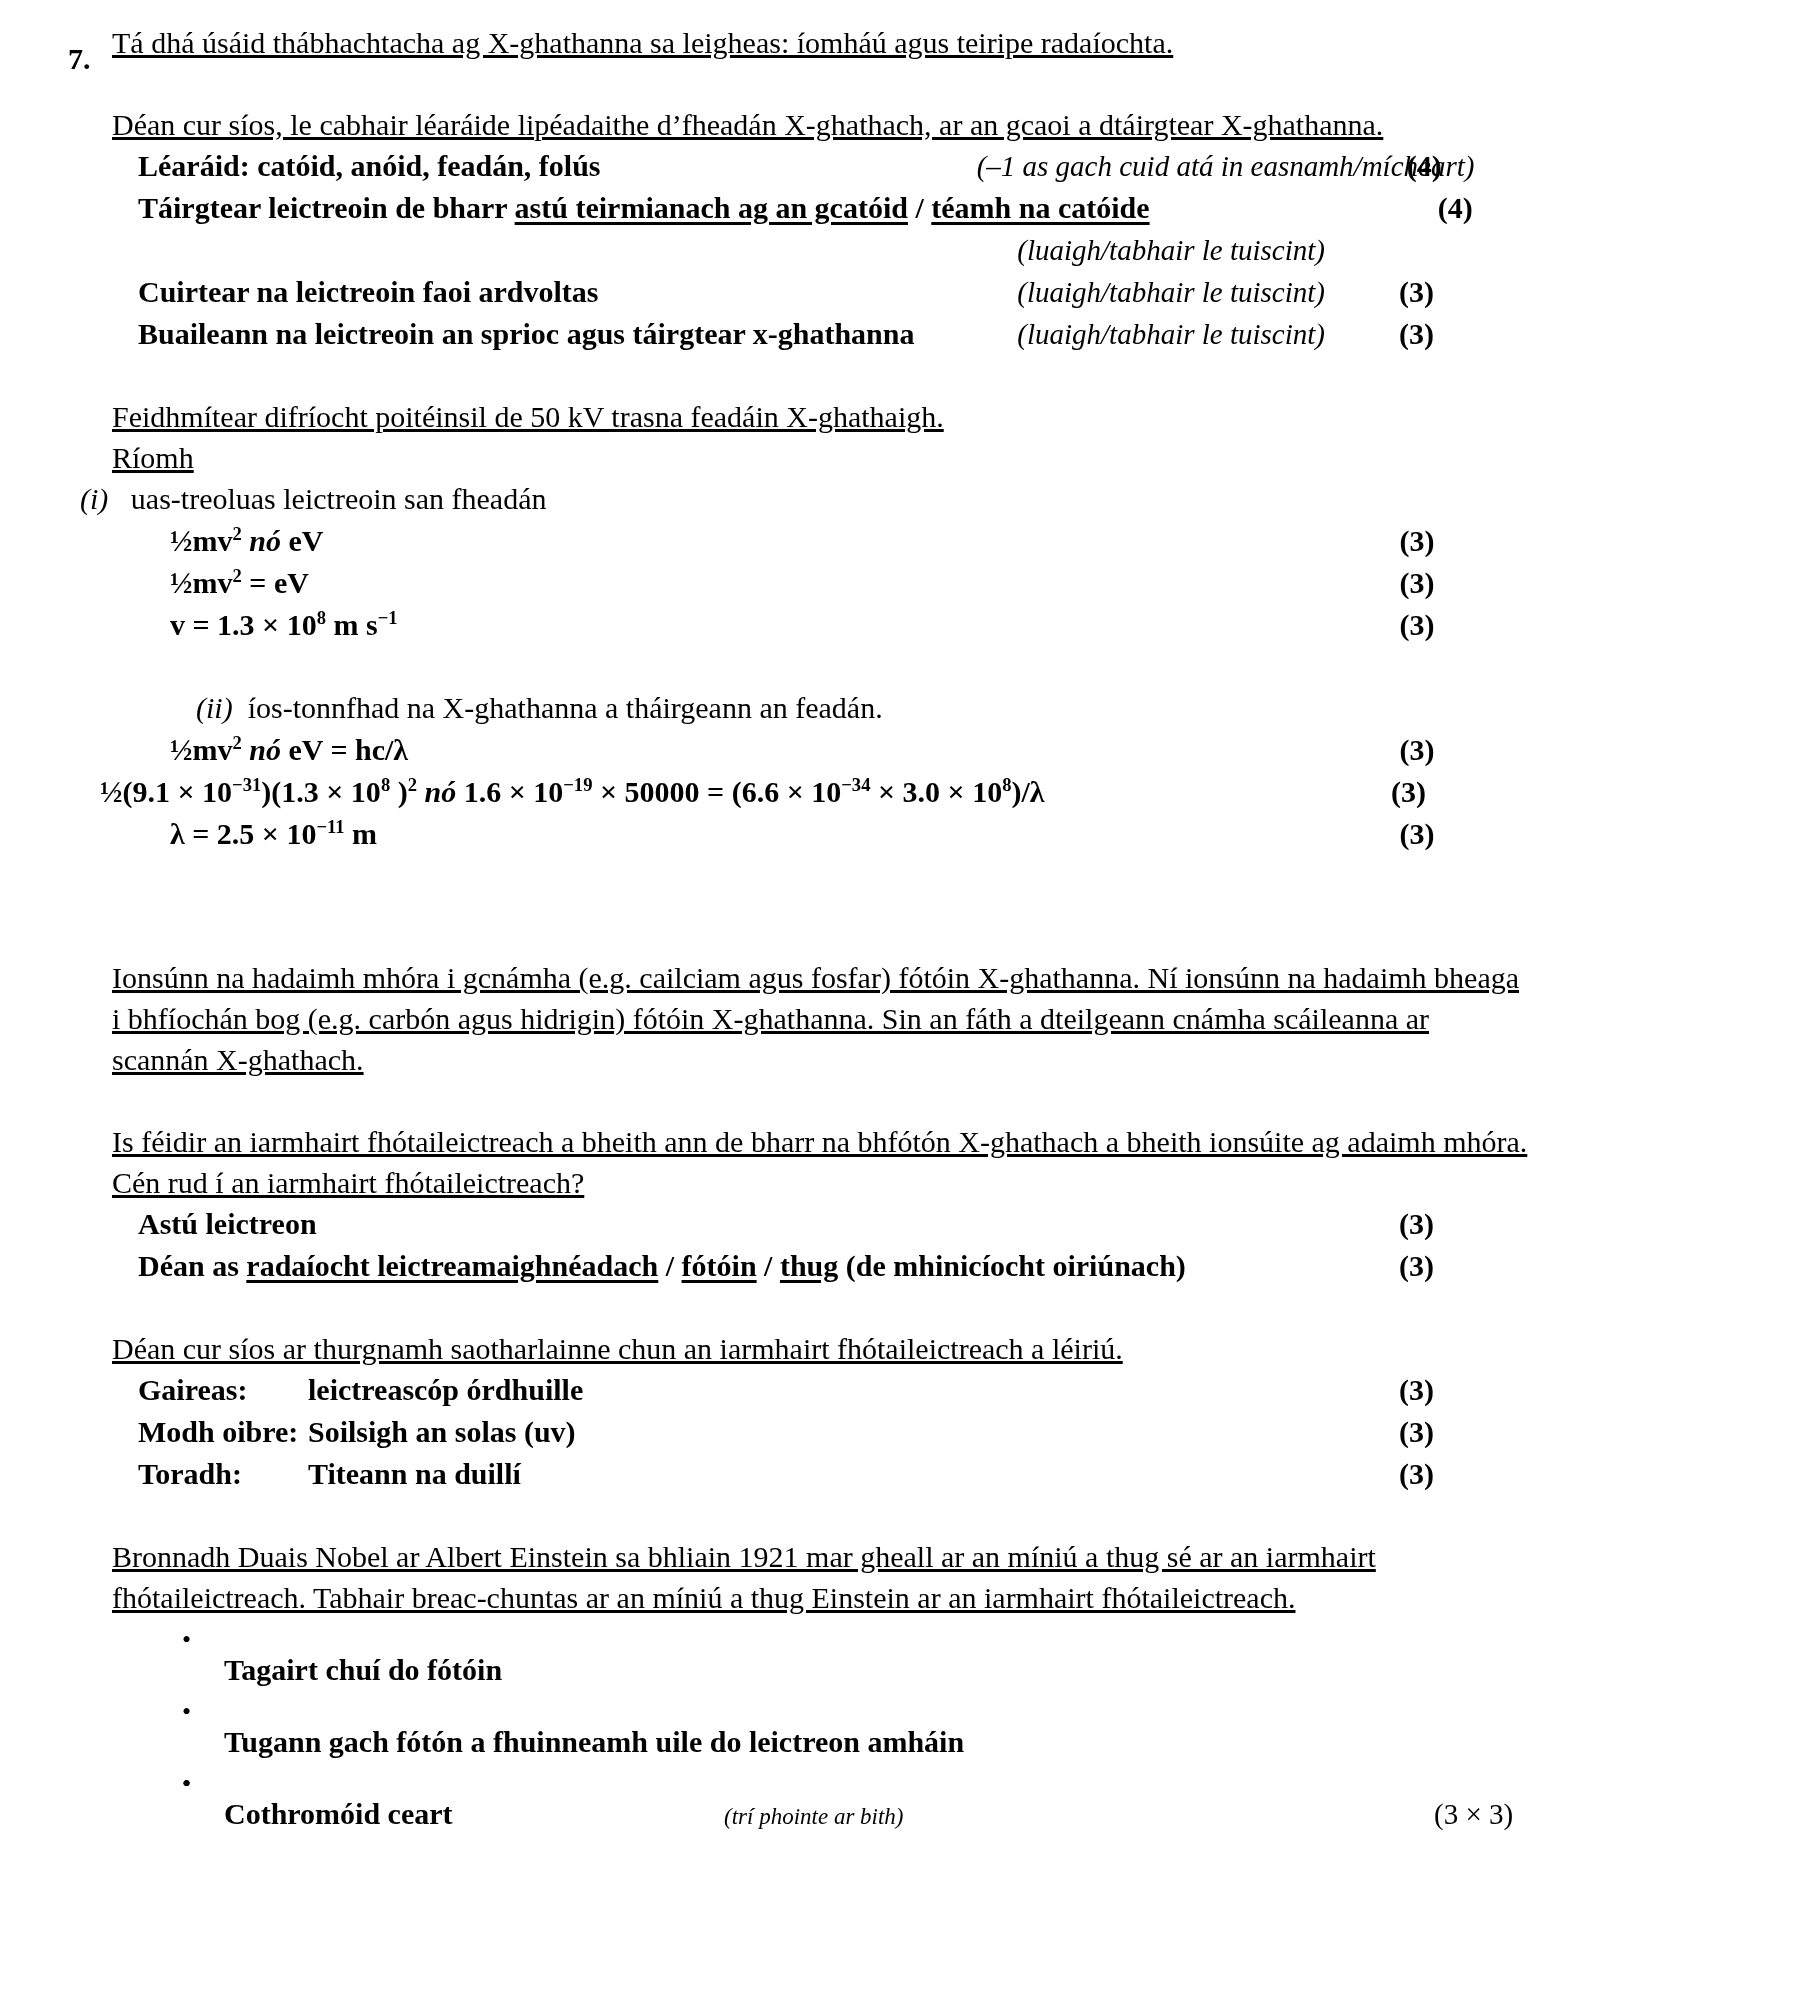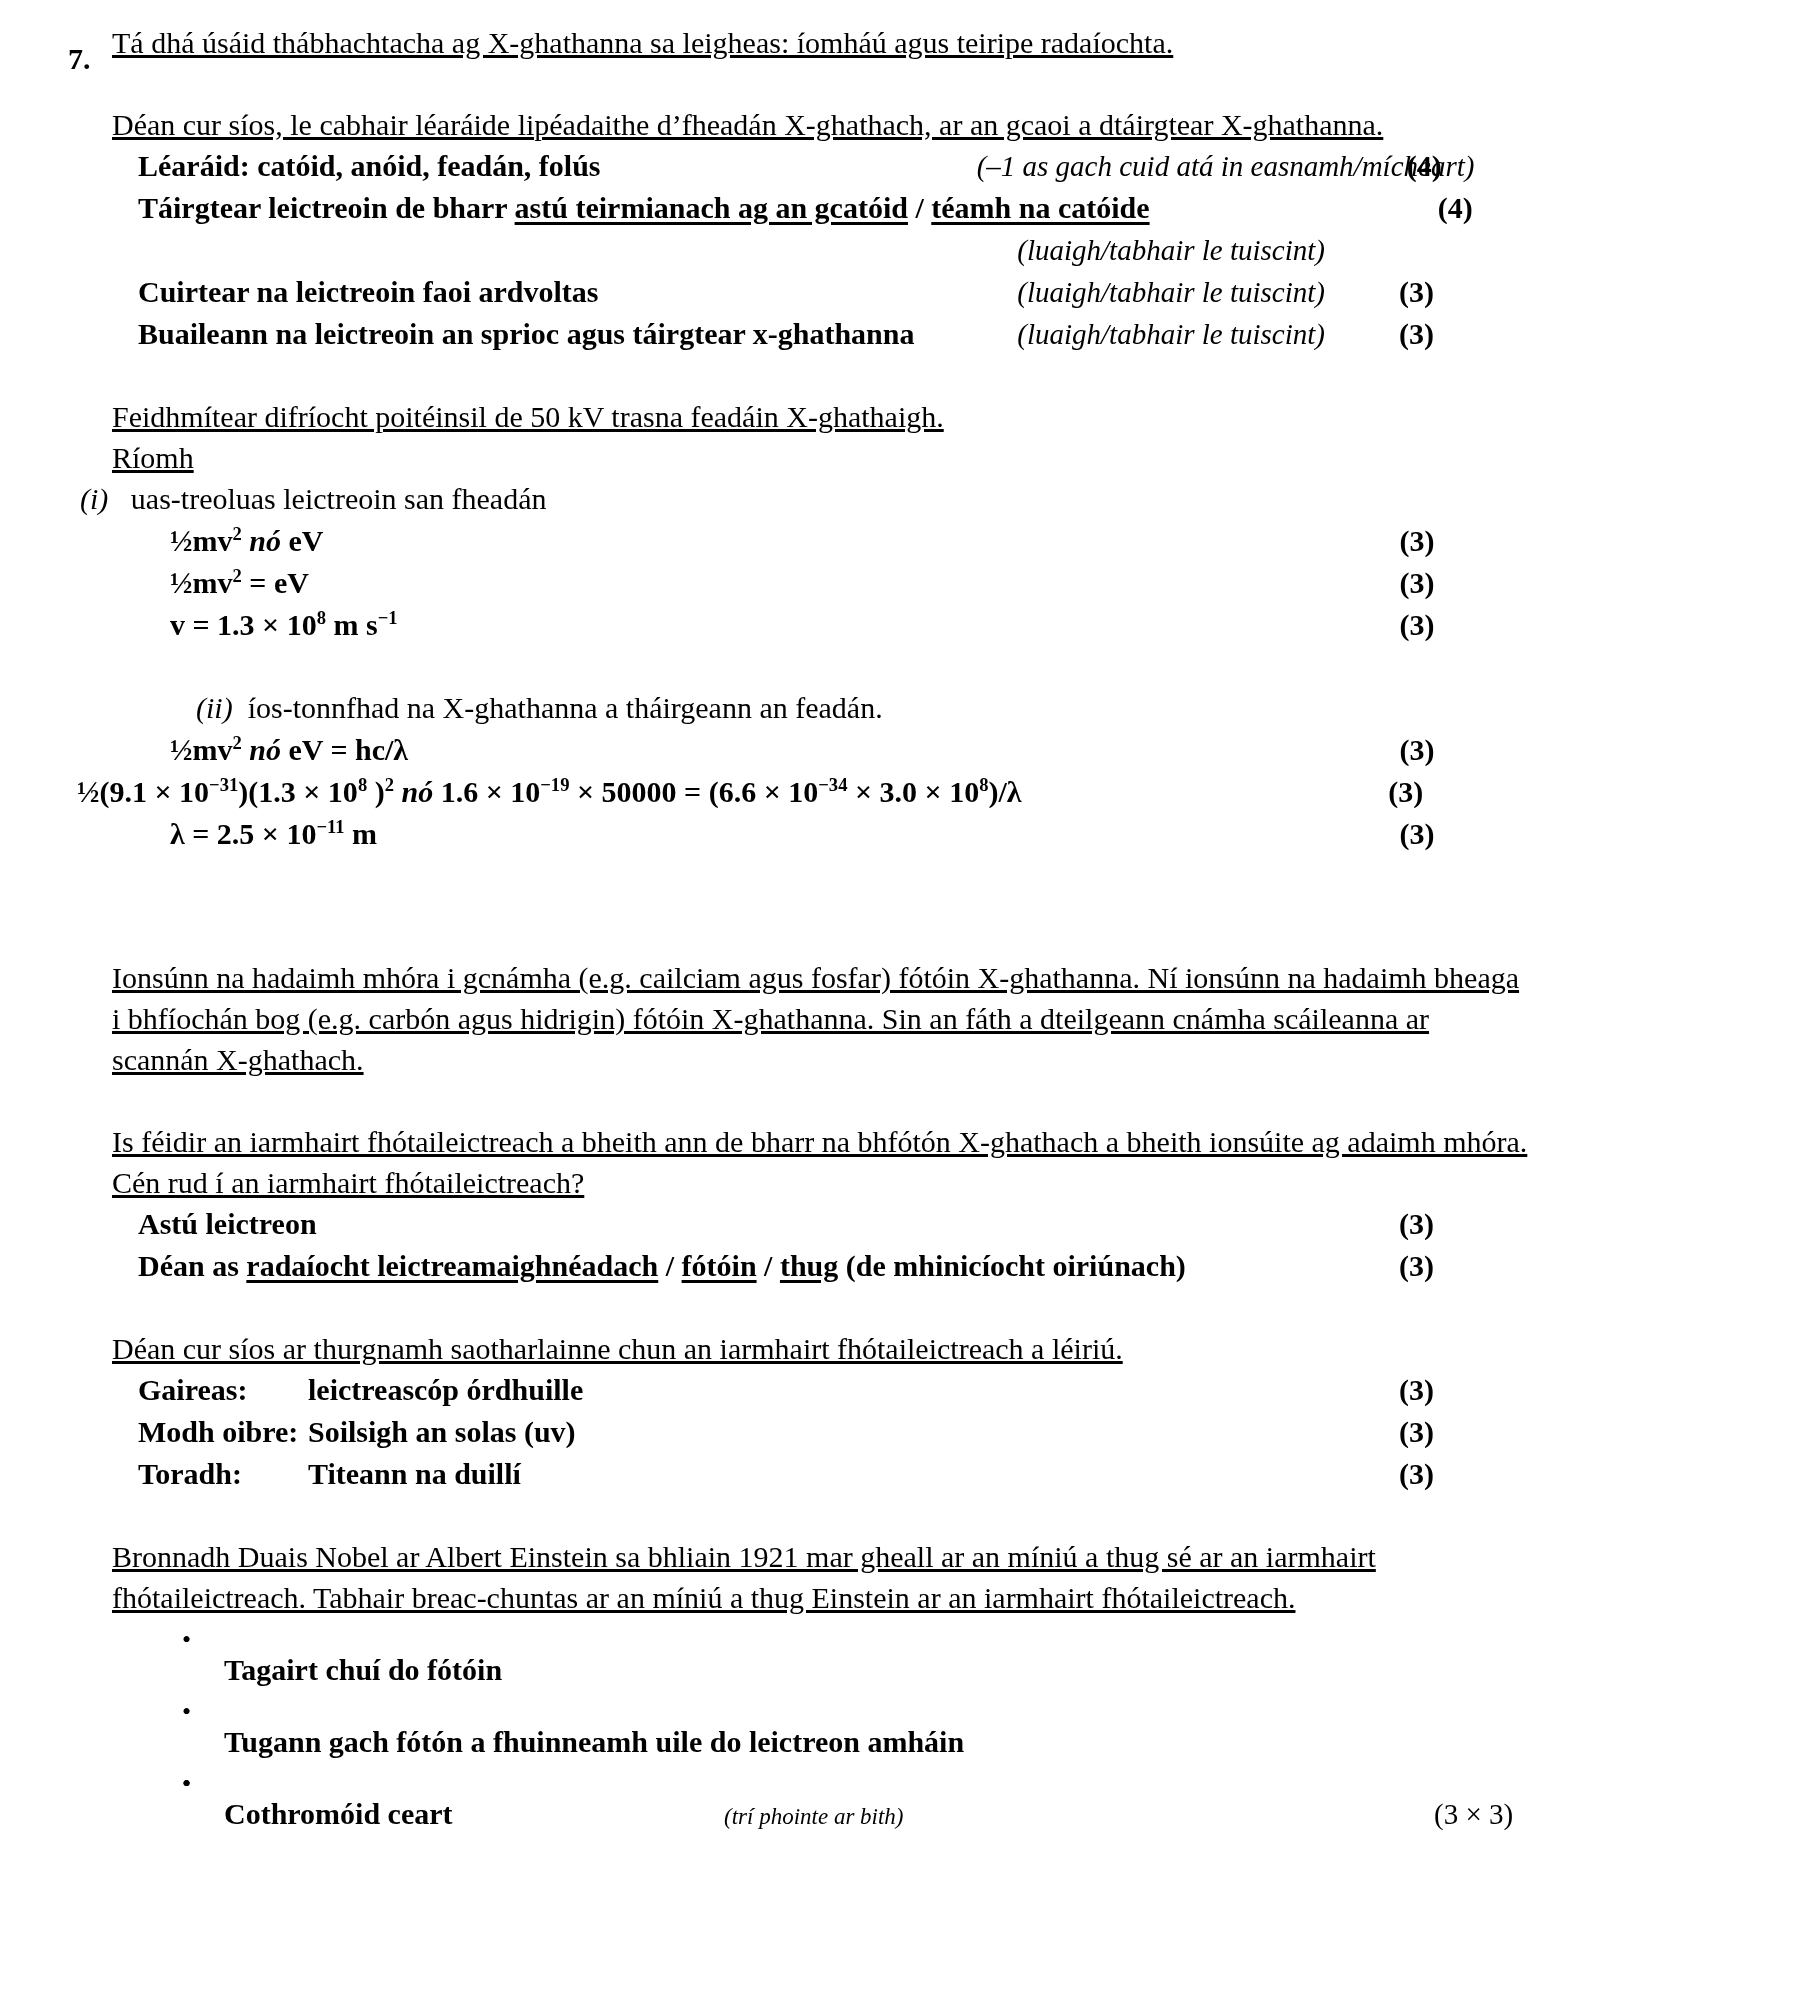--- a/index.html
+++ b/index.html
@@ -221,21 +221,21 @@
 
   <div class="row">
     <div class="body-col b eqline" style="margin-left:170px;width:968px;">
       <span class="frac">½</span>mv<sup>2</sup> <span class="i">nó</span> eV = hc/λ
     </div>
     <div class="note-col"></div>
     <div class="mark-col">(3)</div>
   </div>
 
   <div class="row">
-    <div class="body-col b eqline" style="margin-left:77px;width:1370px;">
+    <div class="body-col b eqline" style="margin-left:100px;width:1370px;">
       <span class="frac">½</span>(9.1 × 10<sup>−31</sup>)(1.3 × 10<sup>8</sup> )<sup>2</sup> <span class="i">nó</span> 1.6 × 10<sup>−19</sup> × 50000 = (6.6 × 10<sup>−34</sup> × 3.0 × 10<sup>8</sup>)/λ
     </div>
     <div class="mark-col">(3)</div>
   </div>
 
   <div class="row">
     <div class="body-col b eqline" style="margin-left:170px;width:968px;">
       λ = 2.5 × 10<sup>−11</sup> m
     </div>
     <div class="note-col"></div>

